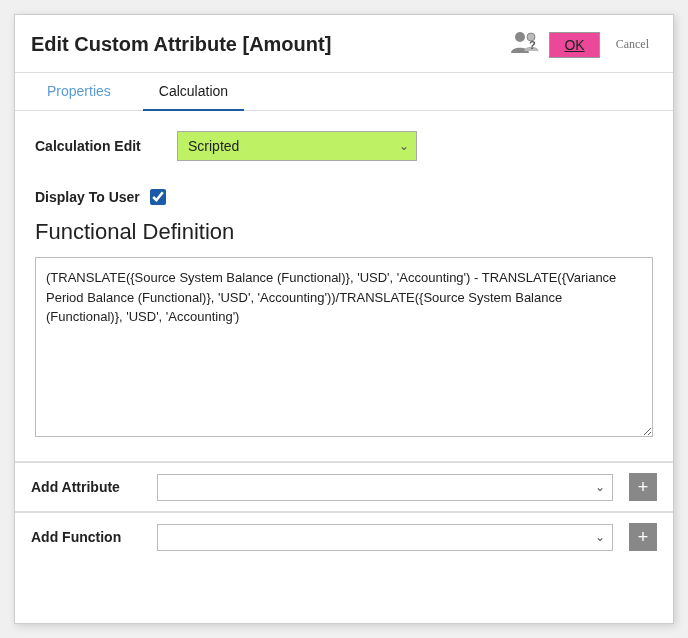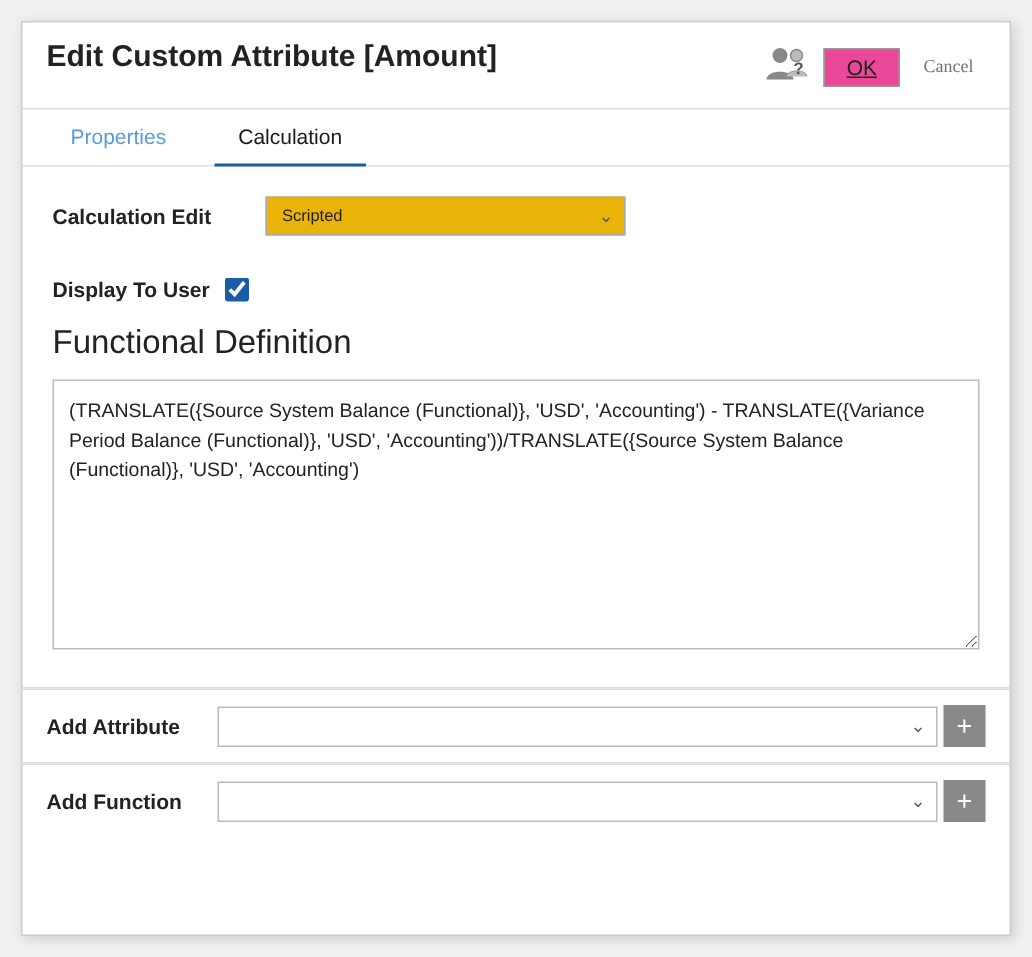--- a/index.html
+++ b/index.html
@@ -13,20 +13,21 @@
     }
     .dialog {
       background: #fff;
       border: 1px solid #ccc;
       width: 660px;
       min-height: 610px;
       box-shadow: 2px 2px 8px rgba(0,0,0,0.15);
     }
     .dialog-header {
       display: flex;
+      align-items: center;
       justify-content: space-between;
       padding: 12px 16px 10px 16px;
       border-bottom: 1px solid #ddd;
     }
     .dialog-title {
       font-size: 20px;
       font-weight: bold;
       color: #222;
     }
     .header-right {
@@ -92,23 +93,23 @@
       color: #222;
       min-width: 130px;
     }
     .select-wrapper {
       position: relative;
       width: 240px;
     }
     .select-wrapper select {
       width: 100%;
       padding: 6px 30px 6px 10px;
-      font-size: 11px;
+      font-size: 14px;
       border: 1px solid #aaa;
-      background: #eab308;
+      background: #bef264;
       appearance: none;
       cursor: pointer;
       color: #222;
     }
     .select-arrow {
       position: absolute;
       right: 8px;
       top: 50%;
       transform: translateY(-50%);
       pointer-events: none;
@@ -149,21 +150,21 @@
       color: #222;
       resize: vertical;
       background: #fff;
       line-height: 1.5;
     }
     .add-row {
       display: flex;
       align-items: center;
       border-top: 1px solid #ddd;
       padding: 10px 16px;
-      gap: 4px;
+      gap: 16px;
     }
     .add-row-label {
       font-size: 14px;
       font-weight: bold;
       color: #222;
       min-width: 110px;
     }
     .add-select-wrapper {
       position: relative;
       flex: 1;

